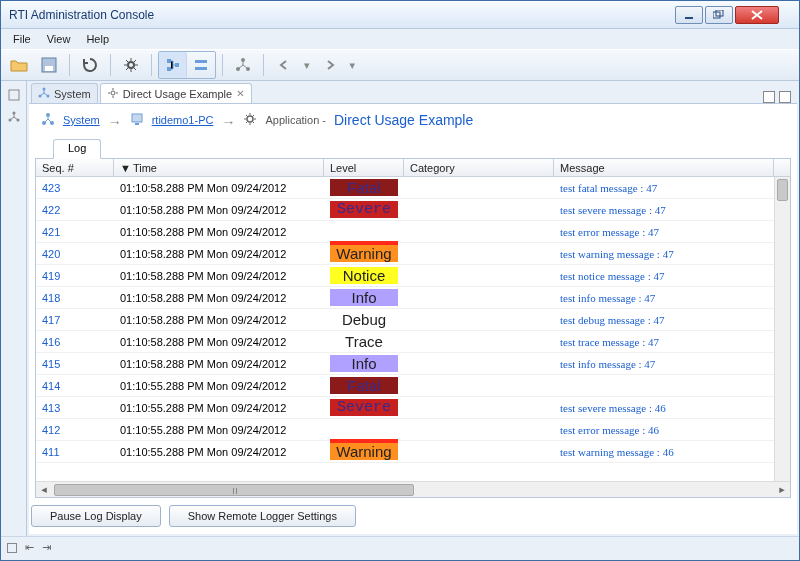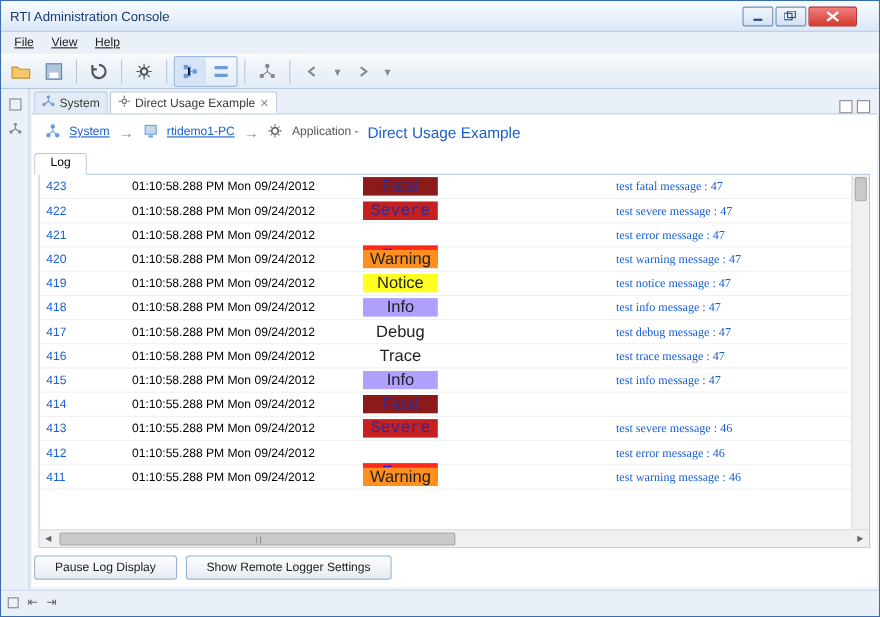--- a/index.html
+++ b/index.html
@@ -7,21 +7,21 @@
 
 
 .titlebar { height: 28px; background: linear-gradient(#f7fbff,#dce8f7); display:flex; align-items:center; padding:0 20px 0 8px; border-bottom:1px solid #b8c9de; }
 .titlebar .title { flex:1; color:#1a3a6e; font-size:12px; }
 .winbtn { width:28px; height:18px; margin-left:2px; border:1px solid #6e8fb5; border-radius:2px; background:linear-gradient(#f2f6fa,#d5e2f2); display:flex; align-items:center; justify-content:center; }
 .winbtn.close { background:linear-gradient(#f08080,#d43a2f); border-color:#a02820; color:#fff; width:44px; }
 .winbtn svg { display:block; }
 
 
 .menubar { height:20px; display:flex; align-items:center; padding:0 4px; background:#eaf0f8; }
-.menubar span { padding:2px 8px; color:#222;text-decoration:underline; }
+.menubar span { padding:2px 8px; color:#222; }
 
 
 .toolbar { height:32px; background:linear-gradient(#f6f9fd,#e2ebf5); border-top:1px solid #fff; border-bottom:1px solid #b8c9de; display:flex; align-items:center; padding:0 4px; gap:2px; }
 .tbtn { width:28px; height:26px; border:1px solid transparent; border-radius:2px; display:flex; align-items:center; justify-content:center; }
 .tsep { width:1px; height:22px; background:#b8c9de; margin:0 4px; }
 .tgroup { display:flex; border:1px solid #9db9d9; border-radius:2px; }
 .tgroup .tbtn { border:none; border-right:1px solid #c8d6e8; }
 .tgroup .tbtn:last-child { border-right:none; }
 .tbtn.active { background:#d5e5f7; }
 
@@ -42,21 +42,21 @@
 .tabtools .sq { width:12px; height:12px; border:1px solid #888; background:#fff; }
 
 
 .editor { flex:1; background:#fff; border-top:1px solid #b8c9de; margin:0 2px 2px 2px; display:flex; flex-direction:column; }
 
 .breadcrumb { height:32px; display:flex; align-items:center; padding:0 12px; gap:8px; }
 .breadcrumb a { color:#1a5fd0; text-decoration:underline; }
 .bcarrow { color:#888; font-size:14px; }
 .bcapp { color:#1a5fd0; font-size:14px; }
 
-.logtabstrip { height:22px; display:flex; align-items:flex-end; padding-left:2px; }
+.logtabstrip { height:22px; display:flex; align-items:flex-end; padding-left:24px; }
 .logtab { height:20px; background:#fff; border:1px solid #b8c9de; border-bottom:1px solid #fff; border-radius:3px 3px 0 0; padding:2px 14px; position:relative; top:1px; }
 
 .logpanel { flex:1; border:1px solid #b8c9de; margin:0 6px 6px 6px; display:flex; flex-direction:column; background:#fff; }
 
 .loghead { height:18px; background:linear-gradient(#fdfdfe,#ebeef3); border-bottom:1px solid #c8d0da; display:flex; }
 .loghead .col { border-right:1px solid #c8d0da; padding:2px 6px; color:#222; display:flex; align-items:center; gap:2px; }
 .logbody { flex:1; overflow:hidden; position:relative; }
 .row { height:22px; display:flex; align-items:center; border-bottom:1px solid #f0f0f0; }
 .row .c { padding:0 6px; overflow:hidden; white-space:nowrap; }
 .c-seq { width:78px; color:#1a5fd0; }
@@ -253,20 +253,39 @@
             </svg></span>
         <span style="color:#555;">Application -</span>
         <span class="bcapp">Direct Usage Example</span>
       </div>
 
       <div class="logtabstrip">
         <div class="logtab"><span>Log</span></div>
       </div>
 
       <div class="logpanel">
+        <div class="loghead">
+          <div class="col" style="width:78px">
+              <span>Seq. #</span>
+            </div>
+          <div class="col" style="width:210px">
+              <span>▼</span>
+              <span>Time</span>
+            </div>
+          <div class="col" style="width:80px">
+              <span>Level</span>
+            </div>
+          <div class="col" style="width:150px">
+              <span>Category</span>
+            </div>
+          <div class="col" style="flex:1">
+              <span>Message</span>
+            </div>
+          <div class="col" style="width:16px;border-right:none"></div>
+        </div>
         <div class="logbody" id="logbody">
 
           <div class="row">
               <div class="c c-seq">423</div>
               <div class="c c-time">01:10:58.288 PM Mon 09/24/2012</div>
               <div class="c c-level">
                 <div class="lvl lvl-fatal">Fatal</div>
               </div>
               <div class="c c-cat"></div>
               <div class="c c-msg">test fatal message : 47</div>

